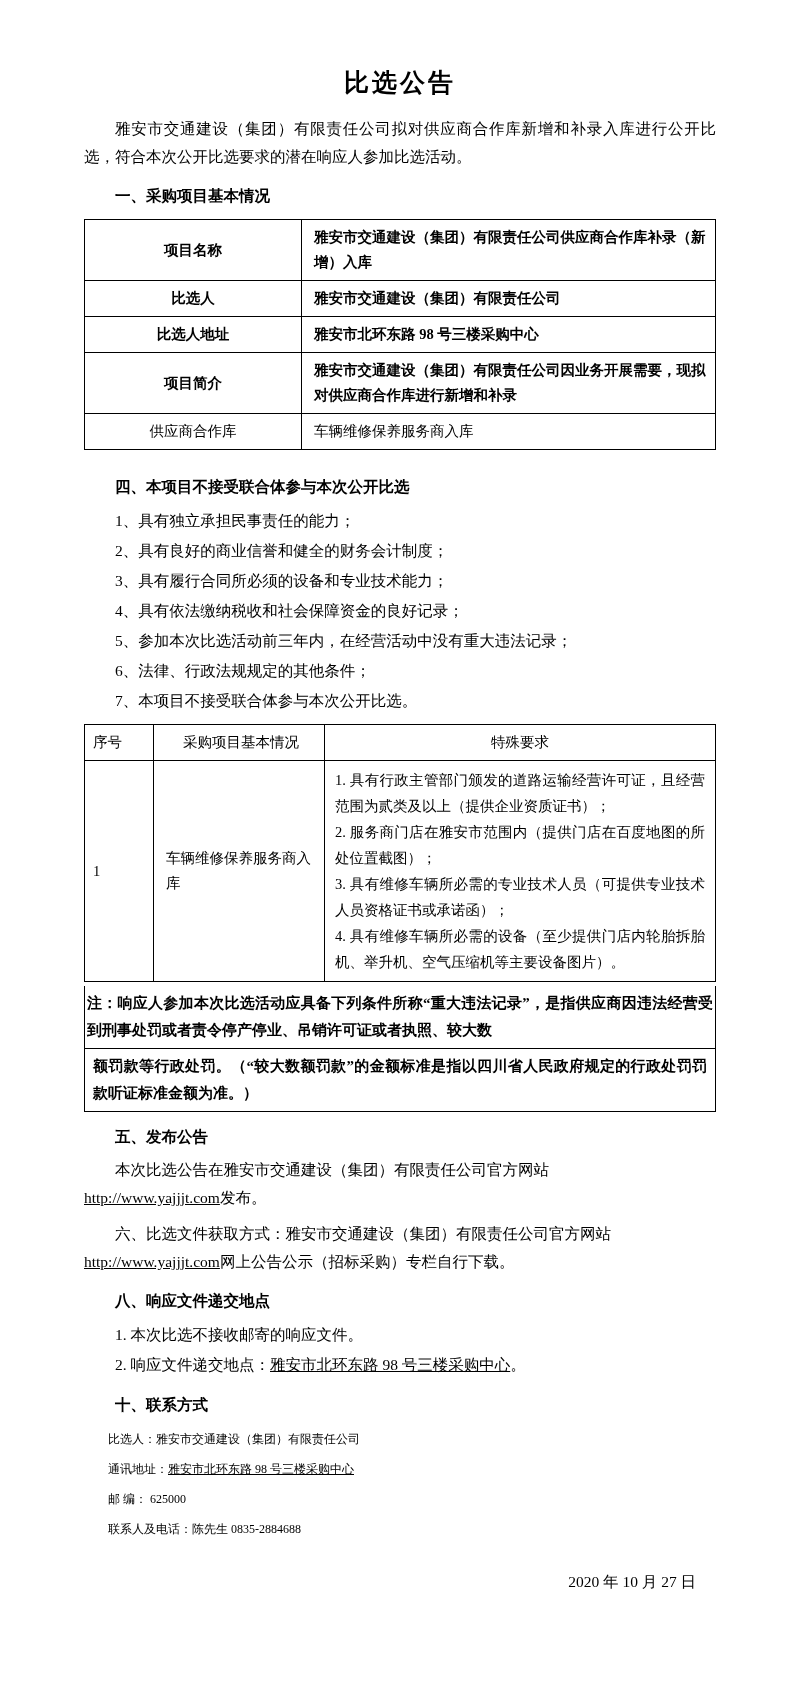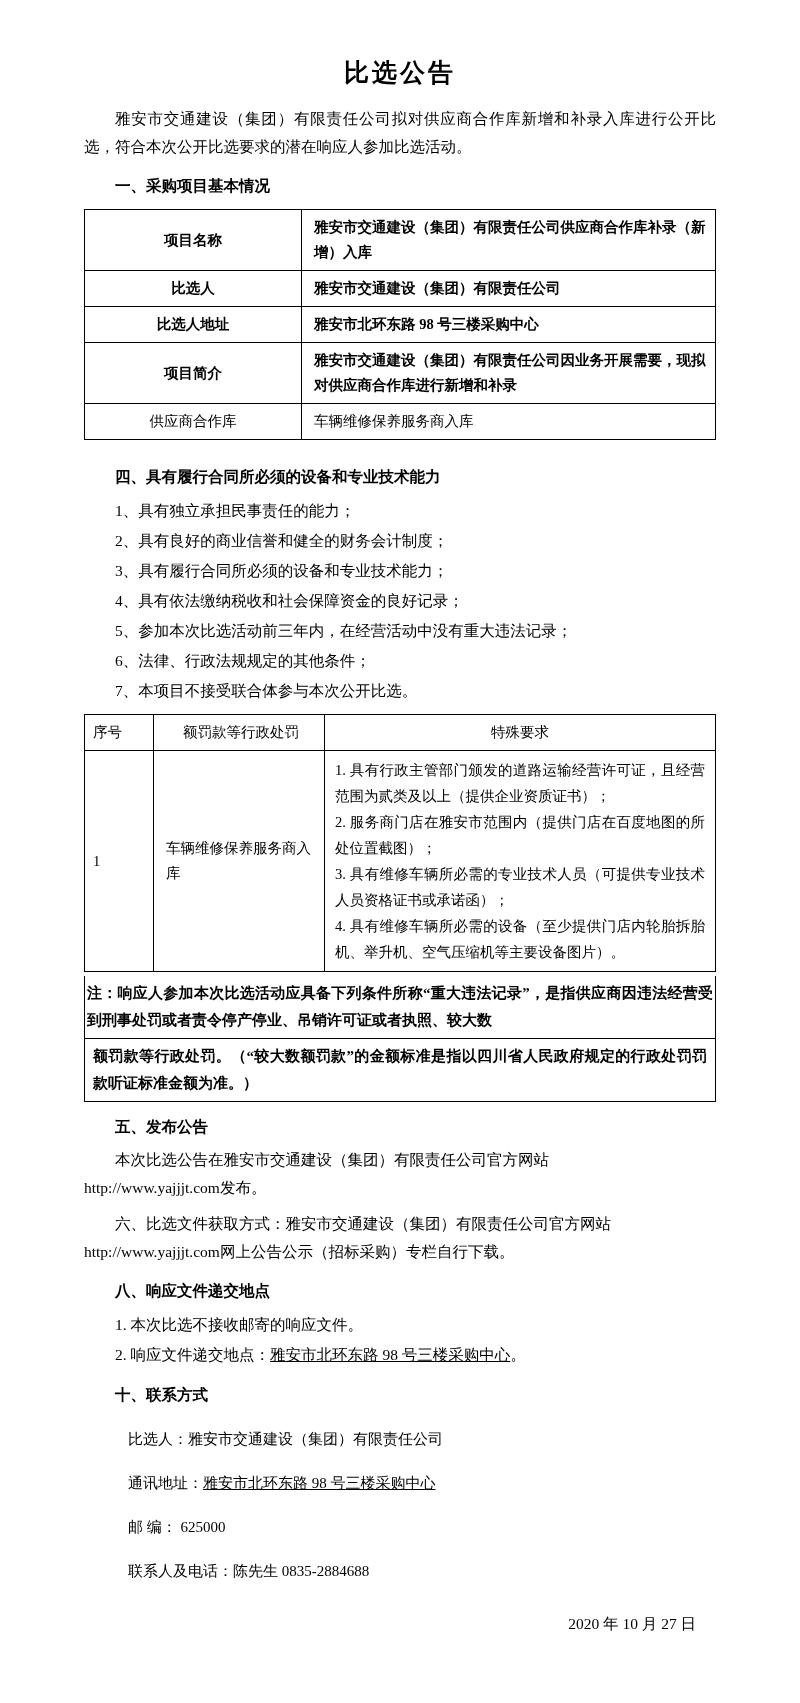--- a/index.html
+++ b/index.html
@@ -18,21 +18,21 @@
     min-height: 1703px;
     box-sizing: border-box;
     padding: 48px 84px 30px 84px;
     position: relative;
   }
   .doc-title {
     text-align: center;
     font-size: 25px;
     font-weight: bold;
     letter-spacing: 3px;
-    margin: 8px 0 16px 0;
+    margin: 18px 0 16px 0;
     font-family: "Liberation Serif", "DejaVu Serif", serif;
   }
   p.para {
     font-size: 15.5px;
     line-height: 28px;
     margin: 0 0 2px 0;
     text-align: justify;
     text-justify: inter-ideograph;
   }
   p.indent2 {
@@ -113,36 +113,37 @@
   .note-box2 {
     border: 1px solid #000000;
     border-top: none;
     font-size: 15px;
     line-height: 27px;
     padding: 4px 8px;
     text-align: justify;
     font-weight: bold;
   }
   .ulink {
+    text-decoration: underline;
     font-family: "Liberation Serif", "DejaVu Serif", serif;
   }
   .uline {
     text-decoration: underline;
   }
   .bold { font-weight: normal; }
   .date-line {
     text-align: right;
     font-size: 15.5px;
     margin-top: 28px;
     padding-right: 20px;
   }
   .contact-line {
-    font-size: 15px;
+    font-size: 12px;
     line-height: 30px;
-    margin: 14px;
+    margin: 0;
     text-indent: 2em;
   }
   .mono-time {
     font-family: "Liberation Sans", sans-serif;
     font-weight: bold;
     font-size: 14.5px;
   }
 </style>
 </head>
 <body>
@@ -173,35 +174,35 @@
         <td class="label">项目简介</td>
         <td class="value">雅安市交通建设（集团）有限责任公司因业务开展需要，现拟对供应商合作库进行新增和补录</td>
       </tr>
       <tr class="plain">
         <td class="label">供应商合作库</td>
         <td class="value">车辆维修保养服务商入库</td>
       </tr>
     </tbody>
   </table>
 
-  <div class="section-head" style="margin-top:22px;">四、具有履行合同所必须的设备和专业技术能力</div>
+  <div class="section-head" style="margin-top:22px;">四、本项目不接受联合体参与本次公开比选</div>
 
   <p class="list-item">1、具有独立承担民事责任的能力；</p>
   <p class="list-item">2、具有良好的商业信誉和健全的财务会计制度；</p>
   <p class="list-item">3、具有履行合同所必须的设备和专业技术能力；</p>
   <p class="list-item">4、具有依法缴纳税收和社会保障资金的良好记录；</p>
   <p class="list-item">5、参加本次比选活动前三年内，在经营活动中没有重大违法记录；</p>
   <p class="list-item">6、法律、行政法规规定的其他条件；</p>
   <p class="list-item">7、本项目不接受联合体参与本次公开比选。</p>
 
   <table class="req-table">
     <tbody>
       <tr>
         <td class="h idx">序号</td>
-        <td class="h name" style="text-align:center;">额罚款等行政处罚</td>
+        <td class="h name" style="text-align:center;">采购项目基本情况</td>
         <td class="h">特殊要求</td>
       </tr>
       <tr>
         <td class="idx">1</td>
         <td class="name">车辆维修保养服务商入库</td>
         <td class="reqs">
           <div>1. 具有行政主管部门颁发的道路运输经营许可证，且经营范围为贰类及以上（提供企业资质证书）；</div>
           <div>2. 服务商门店在雅安市范围内（提供门店在百度地图的所处位置截图）；</div>
           <div>3. 具有维修车辆所必需的专业技术人员（可提供专业技术人员资格证书或承诺函）；</div>
           <div>4. 具有维修车辆所必需的设备（至少提供门店内轮胎拆胎机、举升机、空气压缩机等主要设备图片）。</div>

